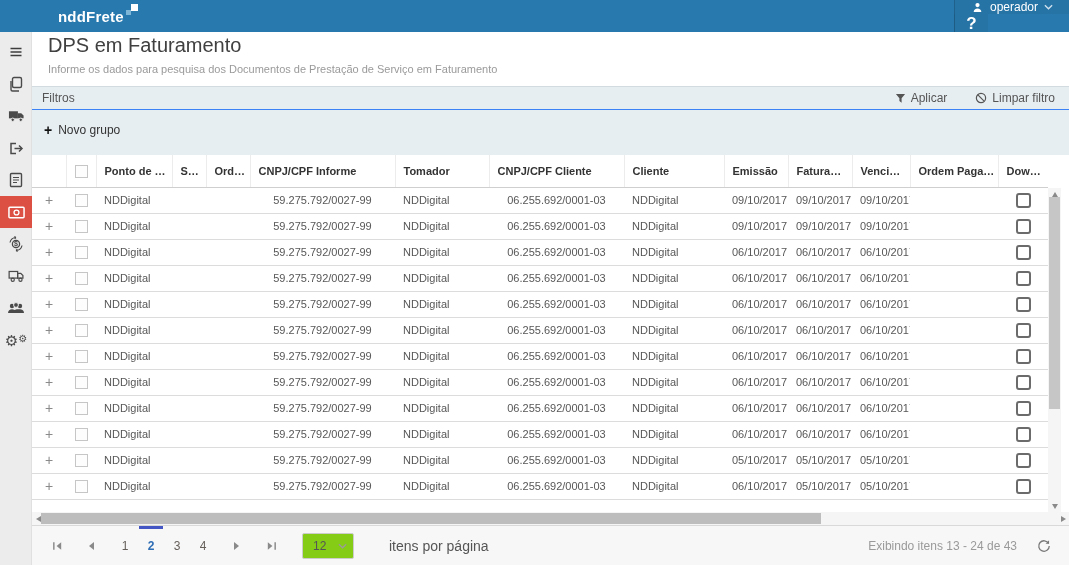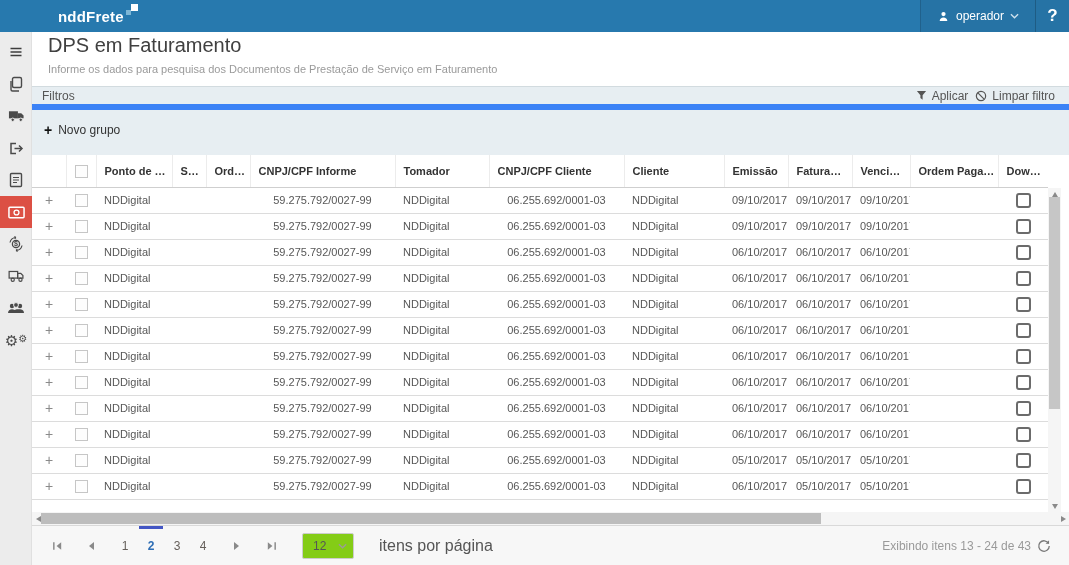--- a/index.html
+++ b/index.html
@@ -9,41 +9,41 @@
     font-family:"Liberation Sans", sans-serif; background:#fff; -webkit-font-smoothing:antialiased;
   }
 
   
   .header { position:absolute; left:0; top:0; width:1069px; height:32px; background:#2779ae; display:flex; align-items:center; }
   .brand { color:#fff; font-weight:bold; font-size:15px; margin-left:58px; letter-spacing:.2px; position:relative; }
   .brand-mark { position:absolute; right:-14px; top:-4px; width:12px; height:11px; }
   .brand-mark i { position:absolute; display:block; }
   .brand-mark .sq1 { right:0; top:0; width:7px; height:7px; background:#fff; }
   .brand-mark .sq2 { left:0; bottom:0; width:5px; height:5px; background:#7db6d6; }
-  .header-right { margin-left:auto; display:flex; align-items:stretch; height:100%; }
+  .header-right { margin-left:auto; display:flex; align-items:stretch; height:100%;flex-direction:column; }
   .user-box { display:flex; align-items:center; gap:6px; padding:0 16px; background:#2673a5; border-left:1px solid rgba(0,0,0,.15); color:#fff; font-size:12px; cursor:pointer; }
   .help-box { width:34px; display:flex; align-items:center; justify-content:center; border-left:1px solid rgba(0,0,0,.2); background:#2673a5; color:#fff; font-weight:bold; font-size:17px; cursor:pointer; }
 
   
   .sidebar { position:absolute; left:0; top:32px; width:32px; height:533px; background:#ececec; border-right:1px solid #e0e0e0; padding-top:4px; }
   .side-item { width:32px; height:32px; display:flex; align-items:center; justify-content:center; color:#4a4a4a; cursor:pointer; }
   .side-item svg { display:block; }
   .side-item.active { background:#dc5044; color:#fff; }
   .gear-txt { font-size:15px; line-height:1; color:#4a4a4a; }
 
   
   .main { position:absolute; left:32px; top:32px; width:1037px; height:533px; background:#fff; }
   .page-title { position:absolute; left:16px; top:2px; font-size:20px; color:#404040;text-align:center; }
   .page-sub { position:absolute; left:16px; top:31px; font-size:11px; color:#9a9a9a; }
 
   
   .filters { position:absolute; left:0; top:54px; width:1037px; height:69px; background:#e7eef2; border-top:1px solid #d2dbdf; }
-  .filters-bar { height:23px; display:flex; align-items:center; justify-content:space-between; padding:0 10px 0 10px; border-bottom:6px solid #3b82f6; }
+  .filters-bar { height:23px; display:flex; align-items:center; justify-content:space-between; padding:0 10px 0 10px; border-bottom:1px solid #3b82f6; }
   .f-title { font-size:12px; color:#555; }
-  .f-actions { display:flex; align-items:center; gap:7px; margin-right:4px; }
+  .f-actions { display:flex; align-items:center; gap:28px; margin-right:4px; }
   .f-btn { display:flex; align-items:center; gap:5px; font-size:12px; color:#555; cursor:pointer; }
   .new-group { position:absolute; left:12px; top:36px; display:inline-flex; align-items:center; gap:6px; font-size:12px; color:#333; cursor:pointer; }
   .plus-glyph { font-size:14px; font-weight:bold; color:#111; line-height:1; }
 
   
   .grid { position:absolute; left:0; top:123px; width:1037px; }
   table { border-collapse:collapse; table-layout:fixed; width:1016px; font-size:11px; color:#575757; }
   thead th { height:32px; background:#fff; border-bottom:1px solid #cfcfcf; border-right:1px solid #ececec;
              font-weight:bold; color:#333; text-align:left; padding:0 2px 0 8px; font-size:11px;
              overflow:hidden; white-space:nowrap; text-overflow:ellipsis; }
@@ -74,22 +74,22 @@
   .pager { position:absolute; left:0; top:493px; width:1037px; height:40px; background:#f7f7f7; border-top:1px solid #d9d9d9;
            display:flex; align-items:center; padding:0 12px; }
   .pg-btn { width:26px; height:26px; display:flex; align-items:center; justify-content:center; cursor:pointer; position:relative;
             font-size:12px; color:#655f5a; }
   .pg-btn.num { width:26px; }
   .pg-btn.active { color:#2f6eb5; font-weight:bold; }
   .pg-btn.active::before { content:""; position:absolute; left:1px; right:1px; top:-7px; height:3px; background:#4356c4; }
   .pg-gap { width:8px; }
   .size-box { margin-left:18px; width:52px; height:26px; background:#84cc16; border:1px solid #ccc; border-radius:2px;
               display:flex; align-items:center; justify-content:space-between; padding:0 6px 0 10px; font-size:12px; color:#555; cursor:pointer; }
-  .size-label { font-size:16px; color:#555;padding-left:25px; }
-  .pager-right { margin-left:auto; display:flex; align-items:center; }
+  .size-label { margin-left:10px; font-size:14px; color:#555;padding-left:25px; }
+  .pager-right { margin-left:auto; display:flex; align-items:center; gap:14px; }
   .pg-status { font-size:12px; color:#9a9a9a; }
   .refresh { width:26px; height:26px; display:flex; align-items:center; justify-content:center; cursor:pointer; }
 </style>
 </head>
 <body>
 
 <div class="header">
   <div class="brand">
     <span>nddFrete</span>
     <span class="brand-mark">

